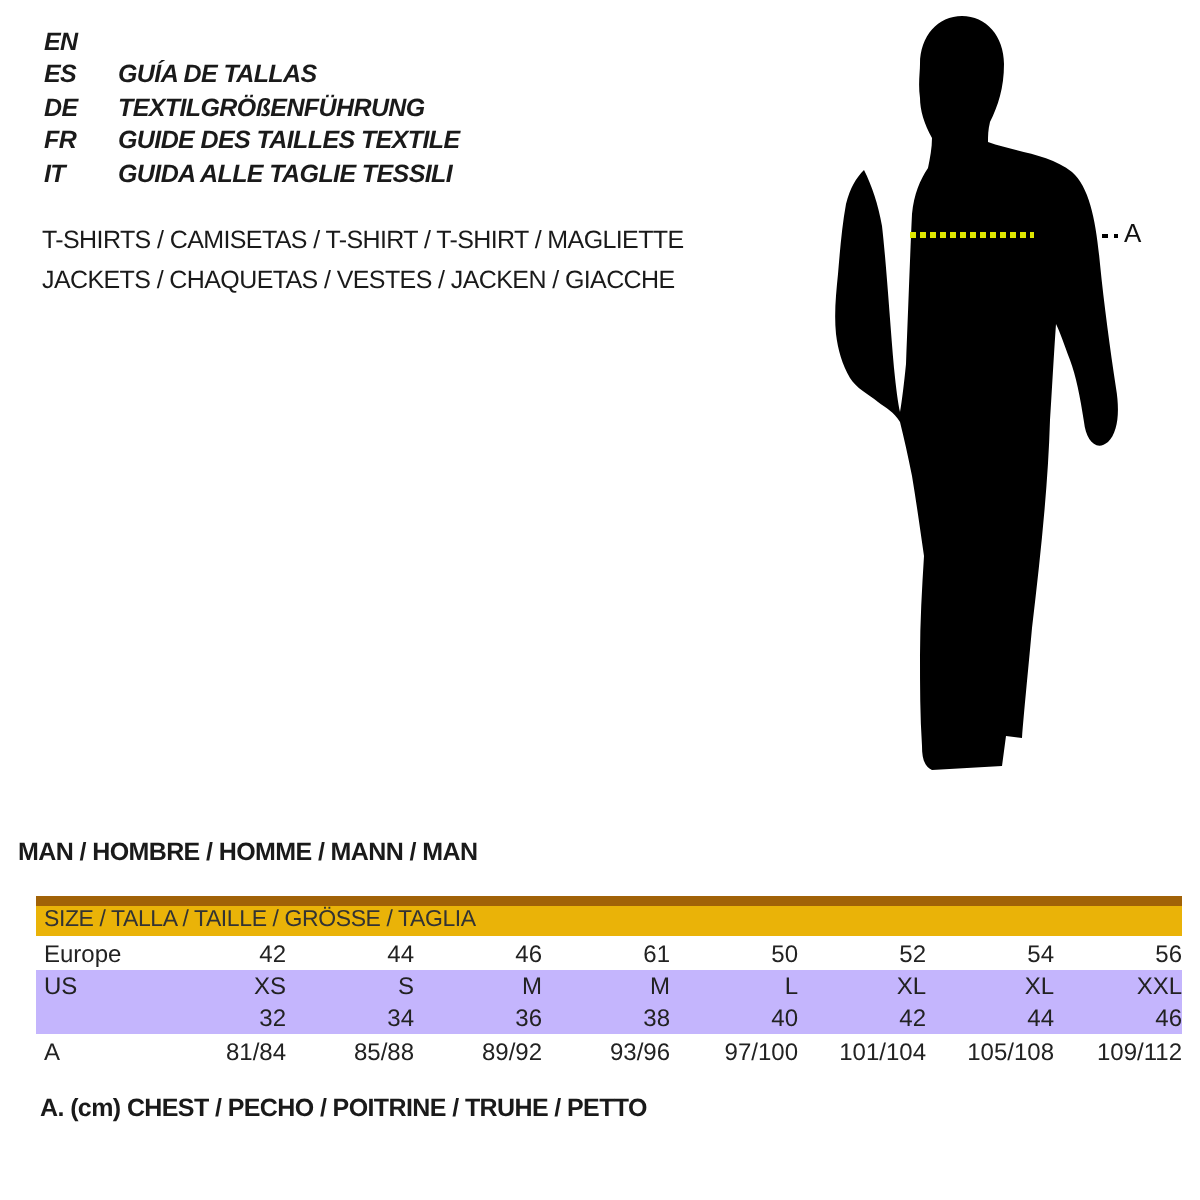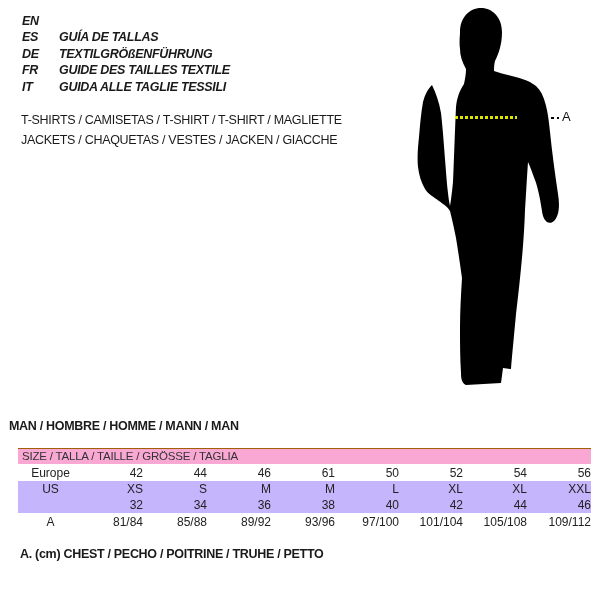--- a/index.html
+++ b/index.html
@@ -26,26 +26,26 @@
     background:repeating-linear-gradient(to right,#000 0 3px,transparent 3px 6px);
   }
   .measure-label{
     position:absolute;left:562px;top:110px;font-size:13px;line-height:14px;color:#111;
   }
   
   .man-title{position:absolute;left:9px;top:419px;font-weight:bold;font-size:12.5px;letter-spacing:-0.3px;}
   
   .size-table{position:absolute;left:18px;top:448px;width:573px;font-size:12px;color:#222;}
   .t-header{
-    height:15px;line-height:15px;background:#f9a8d4;border-top:1px solid #a16207;
+    height:15px;line-height:15px;background:#eab308;border-top:5px solid #a16207;
     padding-left:4px;font-size:11.5px;letter-spacing:-0.2px;color:#333;
   }
   .t-row{display:flex;align-items:center;height:16px;}
   .t-row.tall{height:17px;}
-  .t-label{width:57px;padding-left:4px;text-align:center;}
+  .t-label{width:57px;padding-left:4px;}
   .t-cell{flex:1;text-align:right;}
   .t-shaded{background:#c4b5fd;}
   
   .footnote{position:absolute;left:20px;top:547px;font-weight:bold;font-size:12.5px;letter-spacing:-0.3px;}
 </style>
 </head>
 <body>
 
 <div class="lang-block">
   <div class="lang-row">

